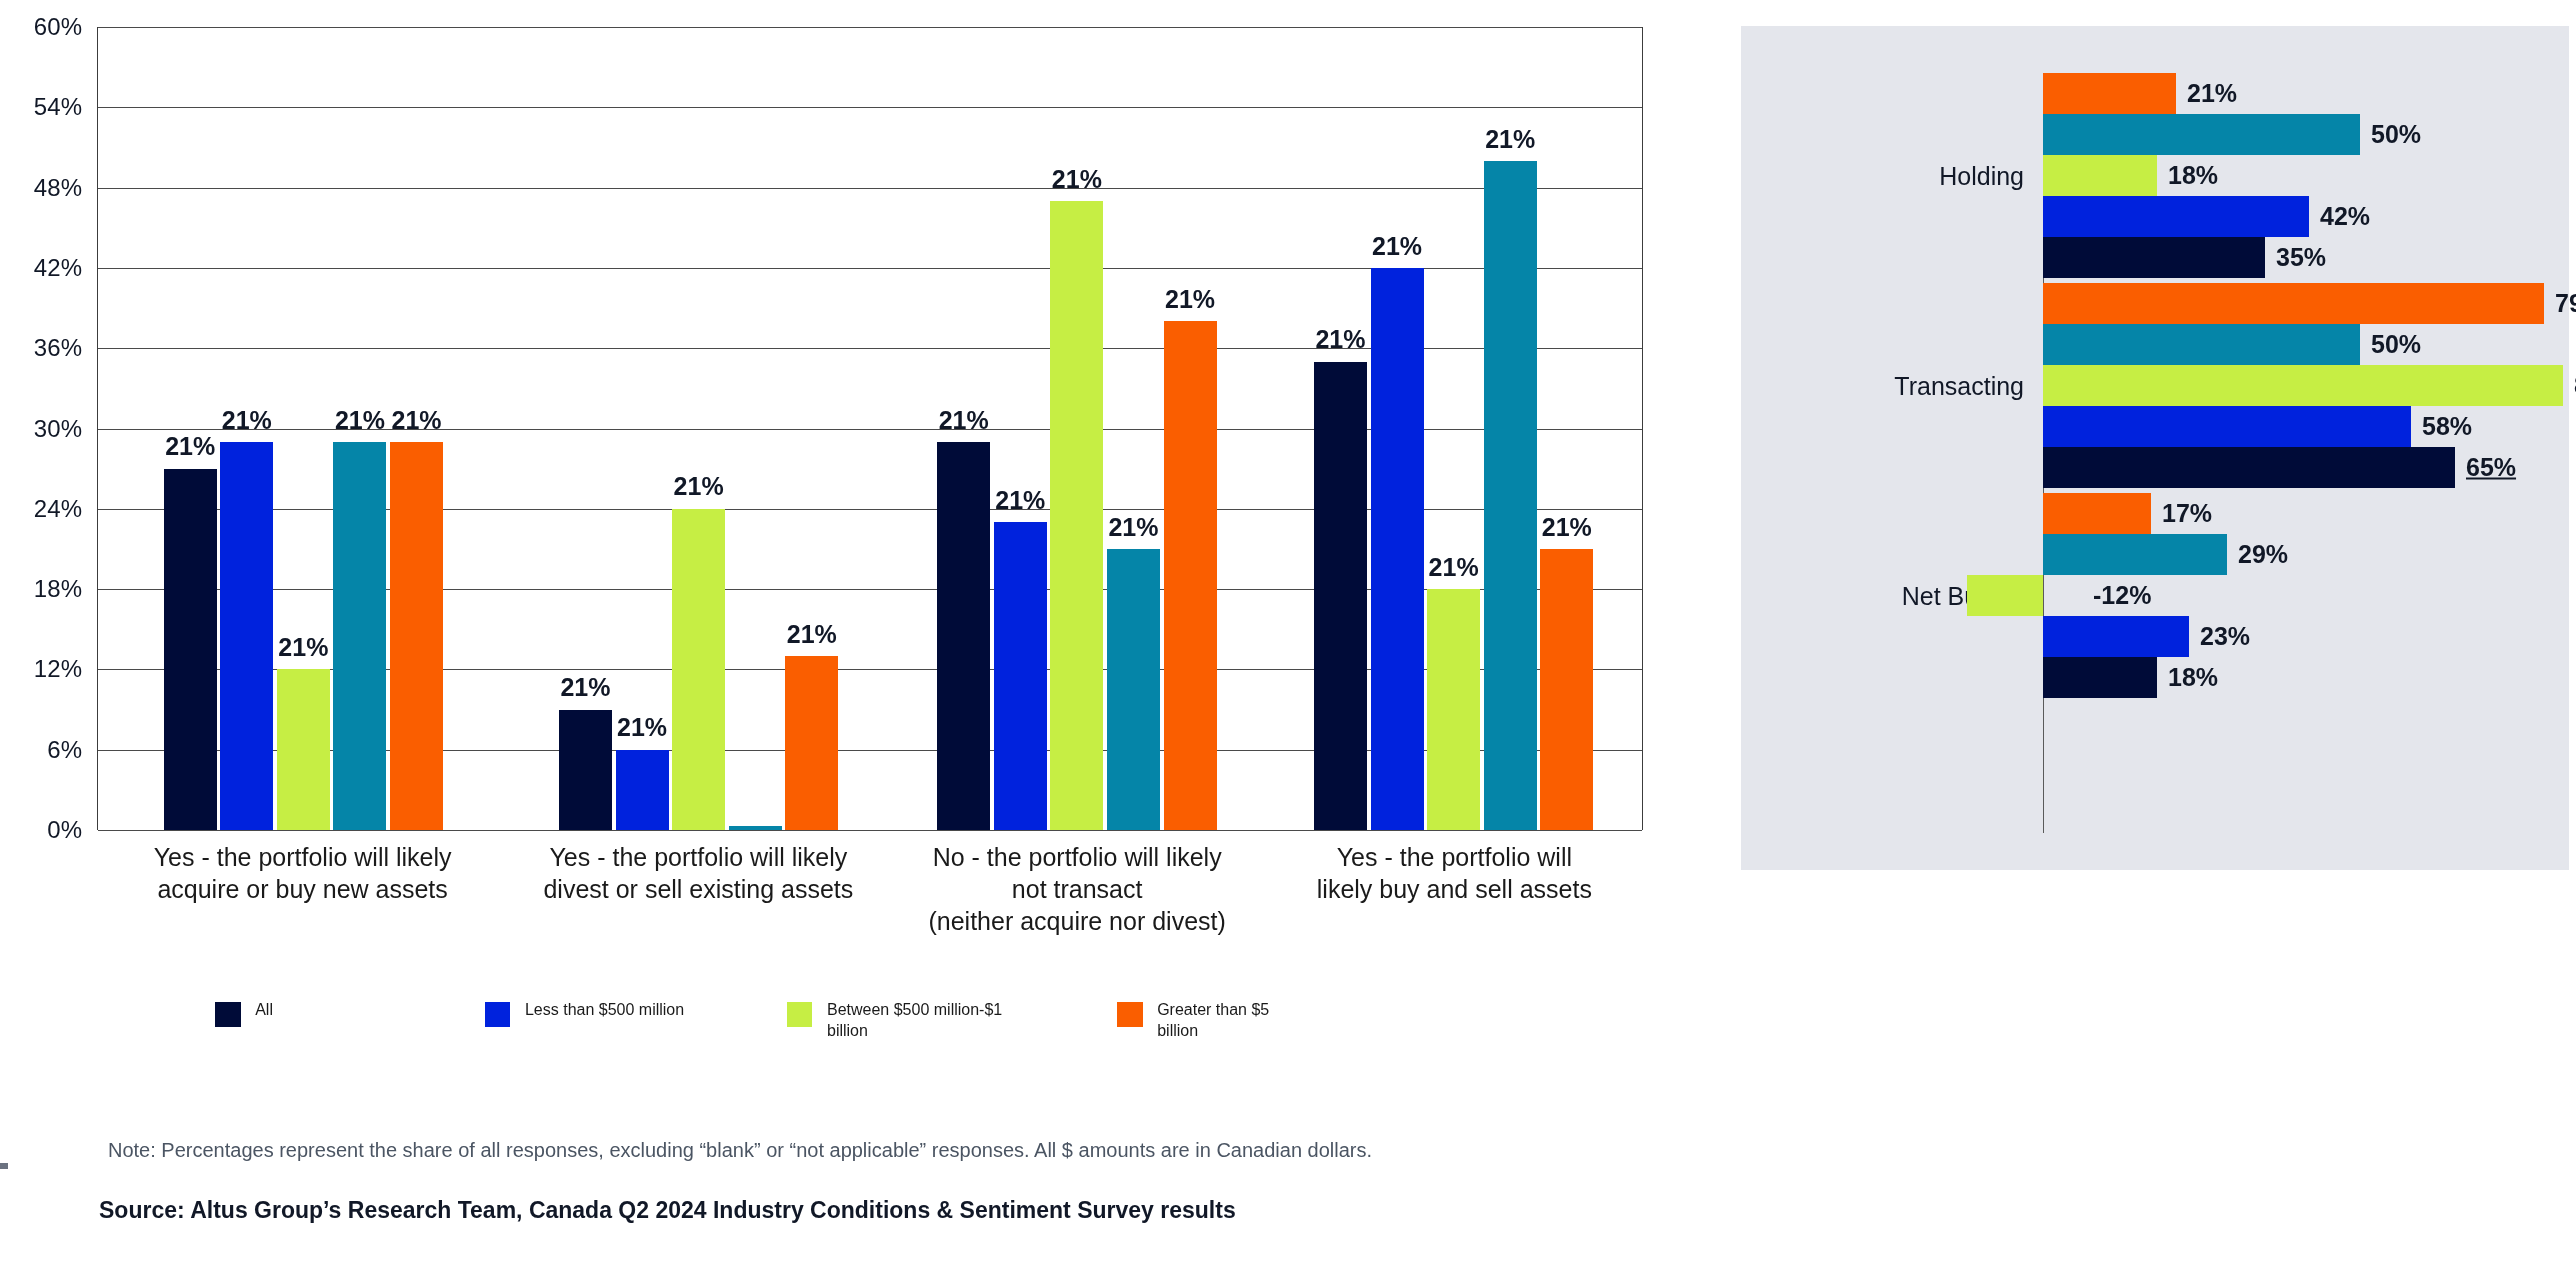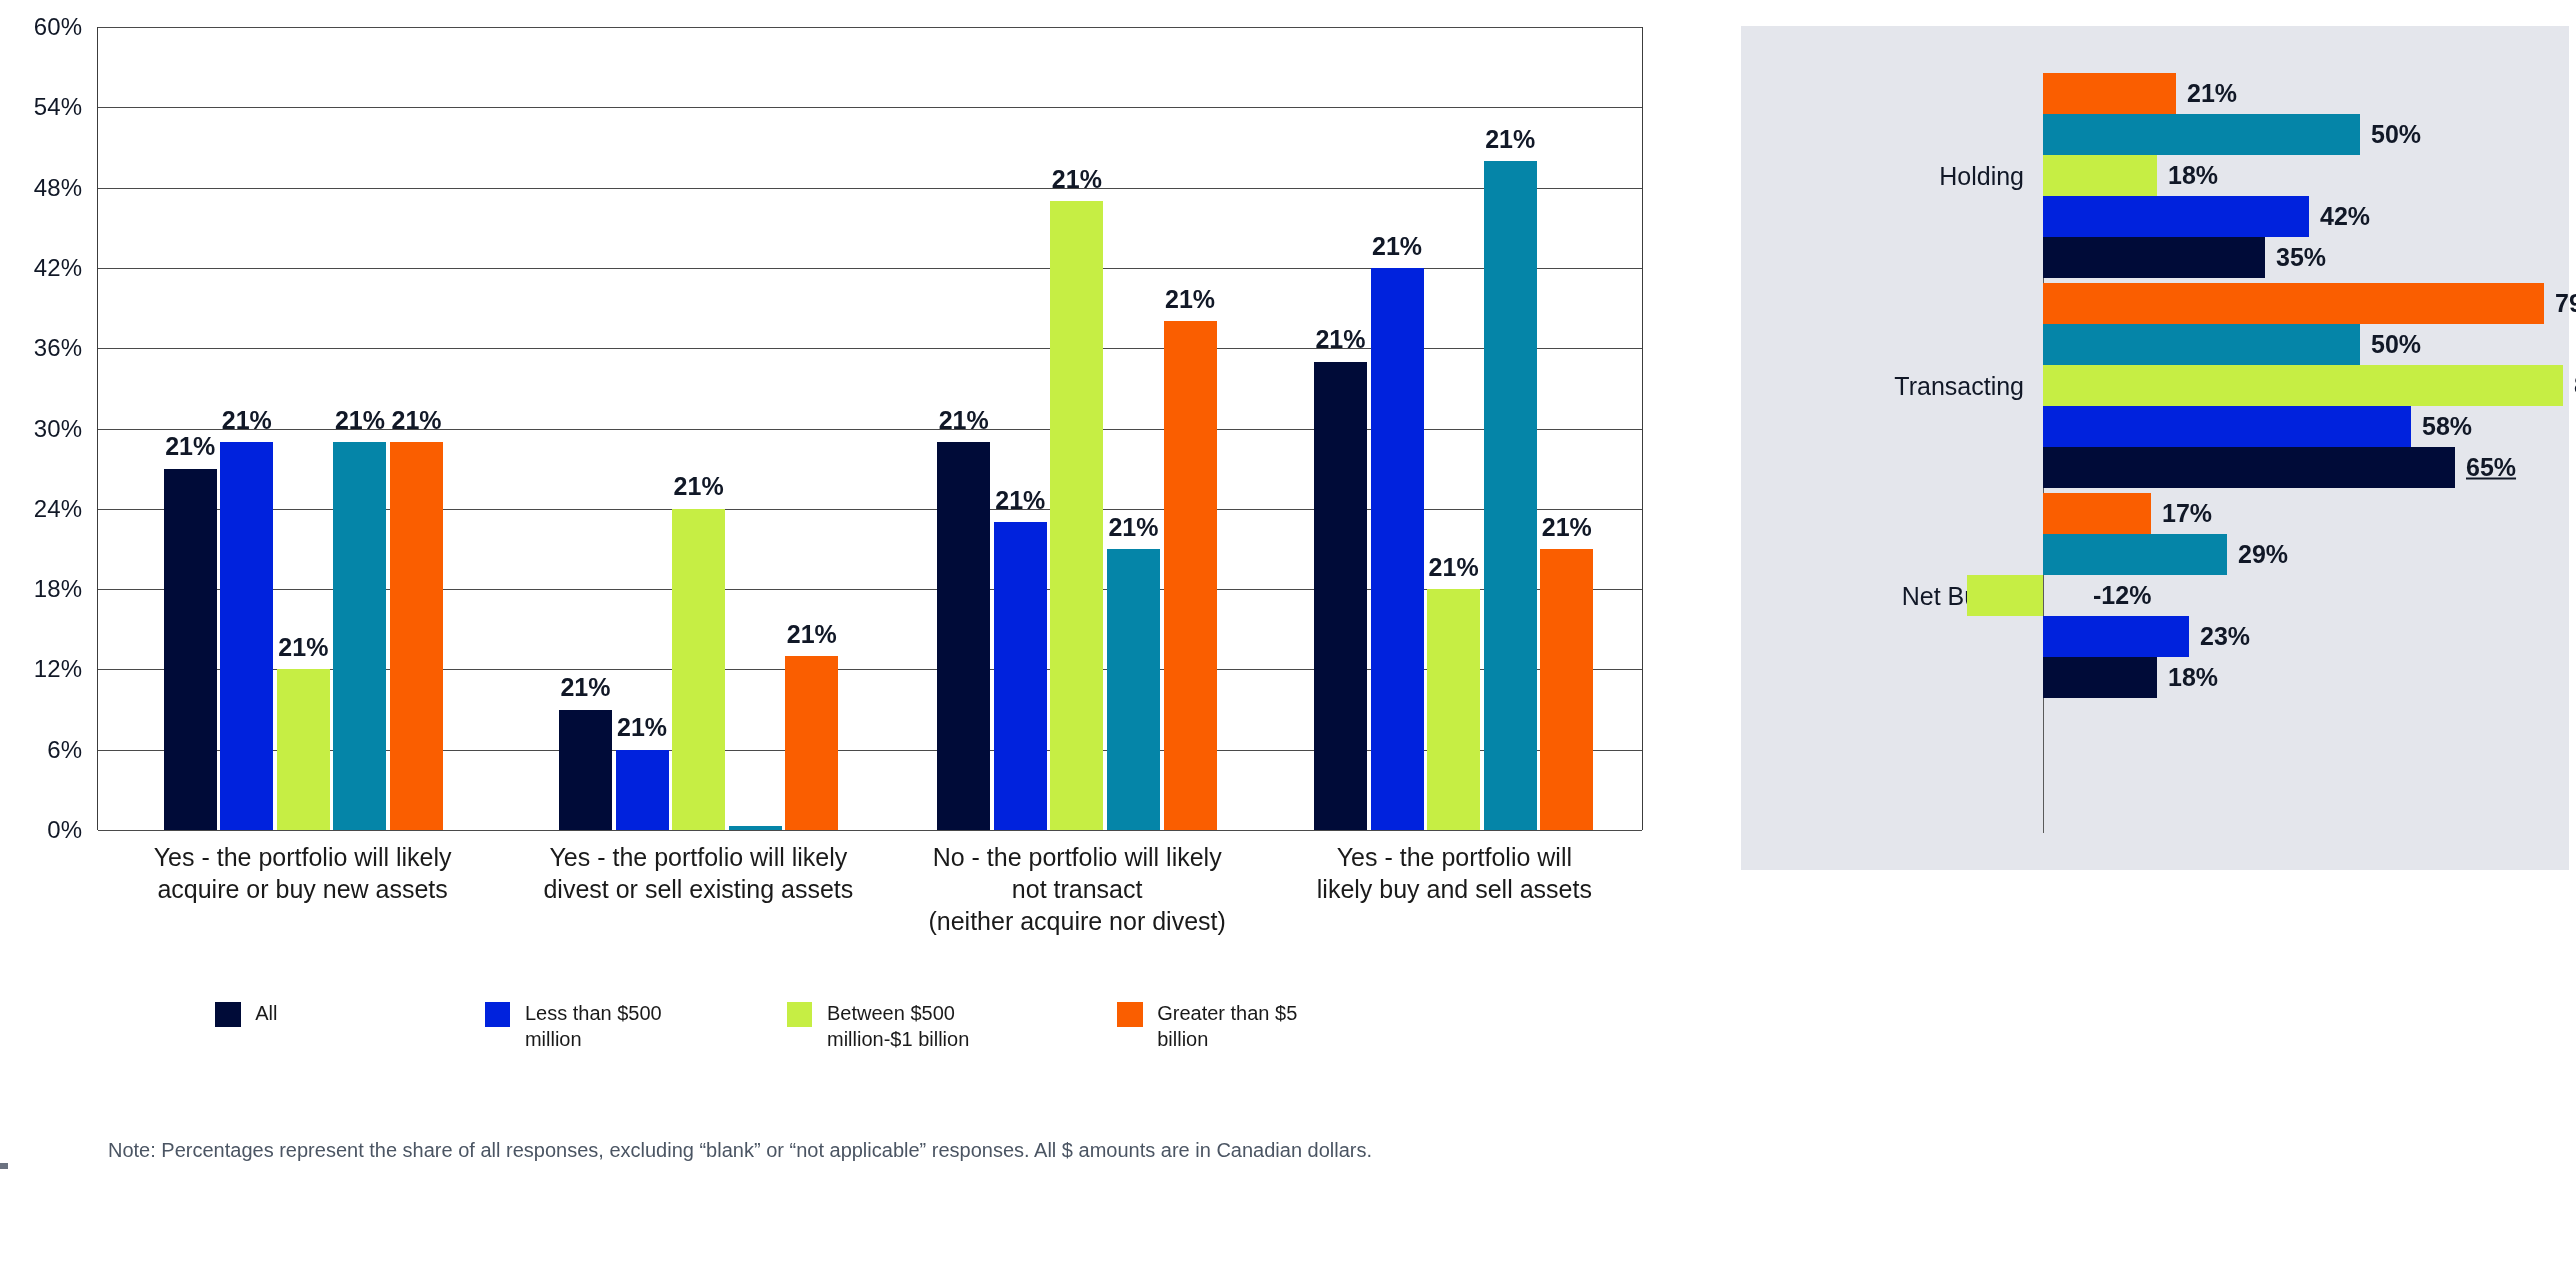--- a/index.html
+++ b/index.html
@@ -123,21 +123,21 @@
   .legend-item.li2 { flex: 0 0 23.5%; }
   .legend-item.li3 { flex: 0 0 22.5%; }
   .legend-item.li4 { flex: 0 0 13.3%; }
   .swatch {
     width: 25.6px; height: 25.6px;
     flex: 0 0 25.6px;
     margin-top: 1.8px;
   }
   .legend-text {
     margin-left: 14.6px;
-    font-size: 20px;
+    font-size: 16px;
     line-height: 1.3;
     color: #1a1a1a;
     max-width: 196px;
   }
 
   
   #note {
     position: absolute;
     left: 108px; top: 1139px;
     font-size: 20px;
@@ -364,20 +364,21 @@
       </div>
       <div class="legend-item li4">
         <span class="swatch" style="background: rgb(250, 94, 0);"></span>
         <span class="legend-text">Greater than $5 billion</span>
       </div>
     </div>
 
   <div id="tiny-mark"></div>
 
   <div id="note">Note: Percentages represent the share of all responses, excluding “blank” or “not applicable” responses. All $ amounts are in Canadian dollars.</div>
+  <div id="source">Source: Altus Group’s Research Team, Canada Q2 2024 Industry Conditions &amp; Sentiment Survey results</div>
 </div>
 
 <div id="right-panel">
   <div id="h-axis"></div>
   <div id="hgroups">
       <div class="hgroup" style="top: 47px; height: 205px;">
         <div class="hg-label" style="top: 103px;">Holding</div>
         <div class="hbar-row" style="top: 0px;">
           <div class="hbar" style="width: 133px; background: rgb(250, 94, 0); left: 302px;"></div>
           <div class="hbar-label" style="left: 446px;">21%</div>

